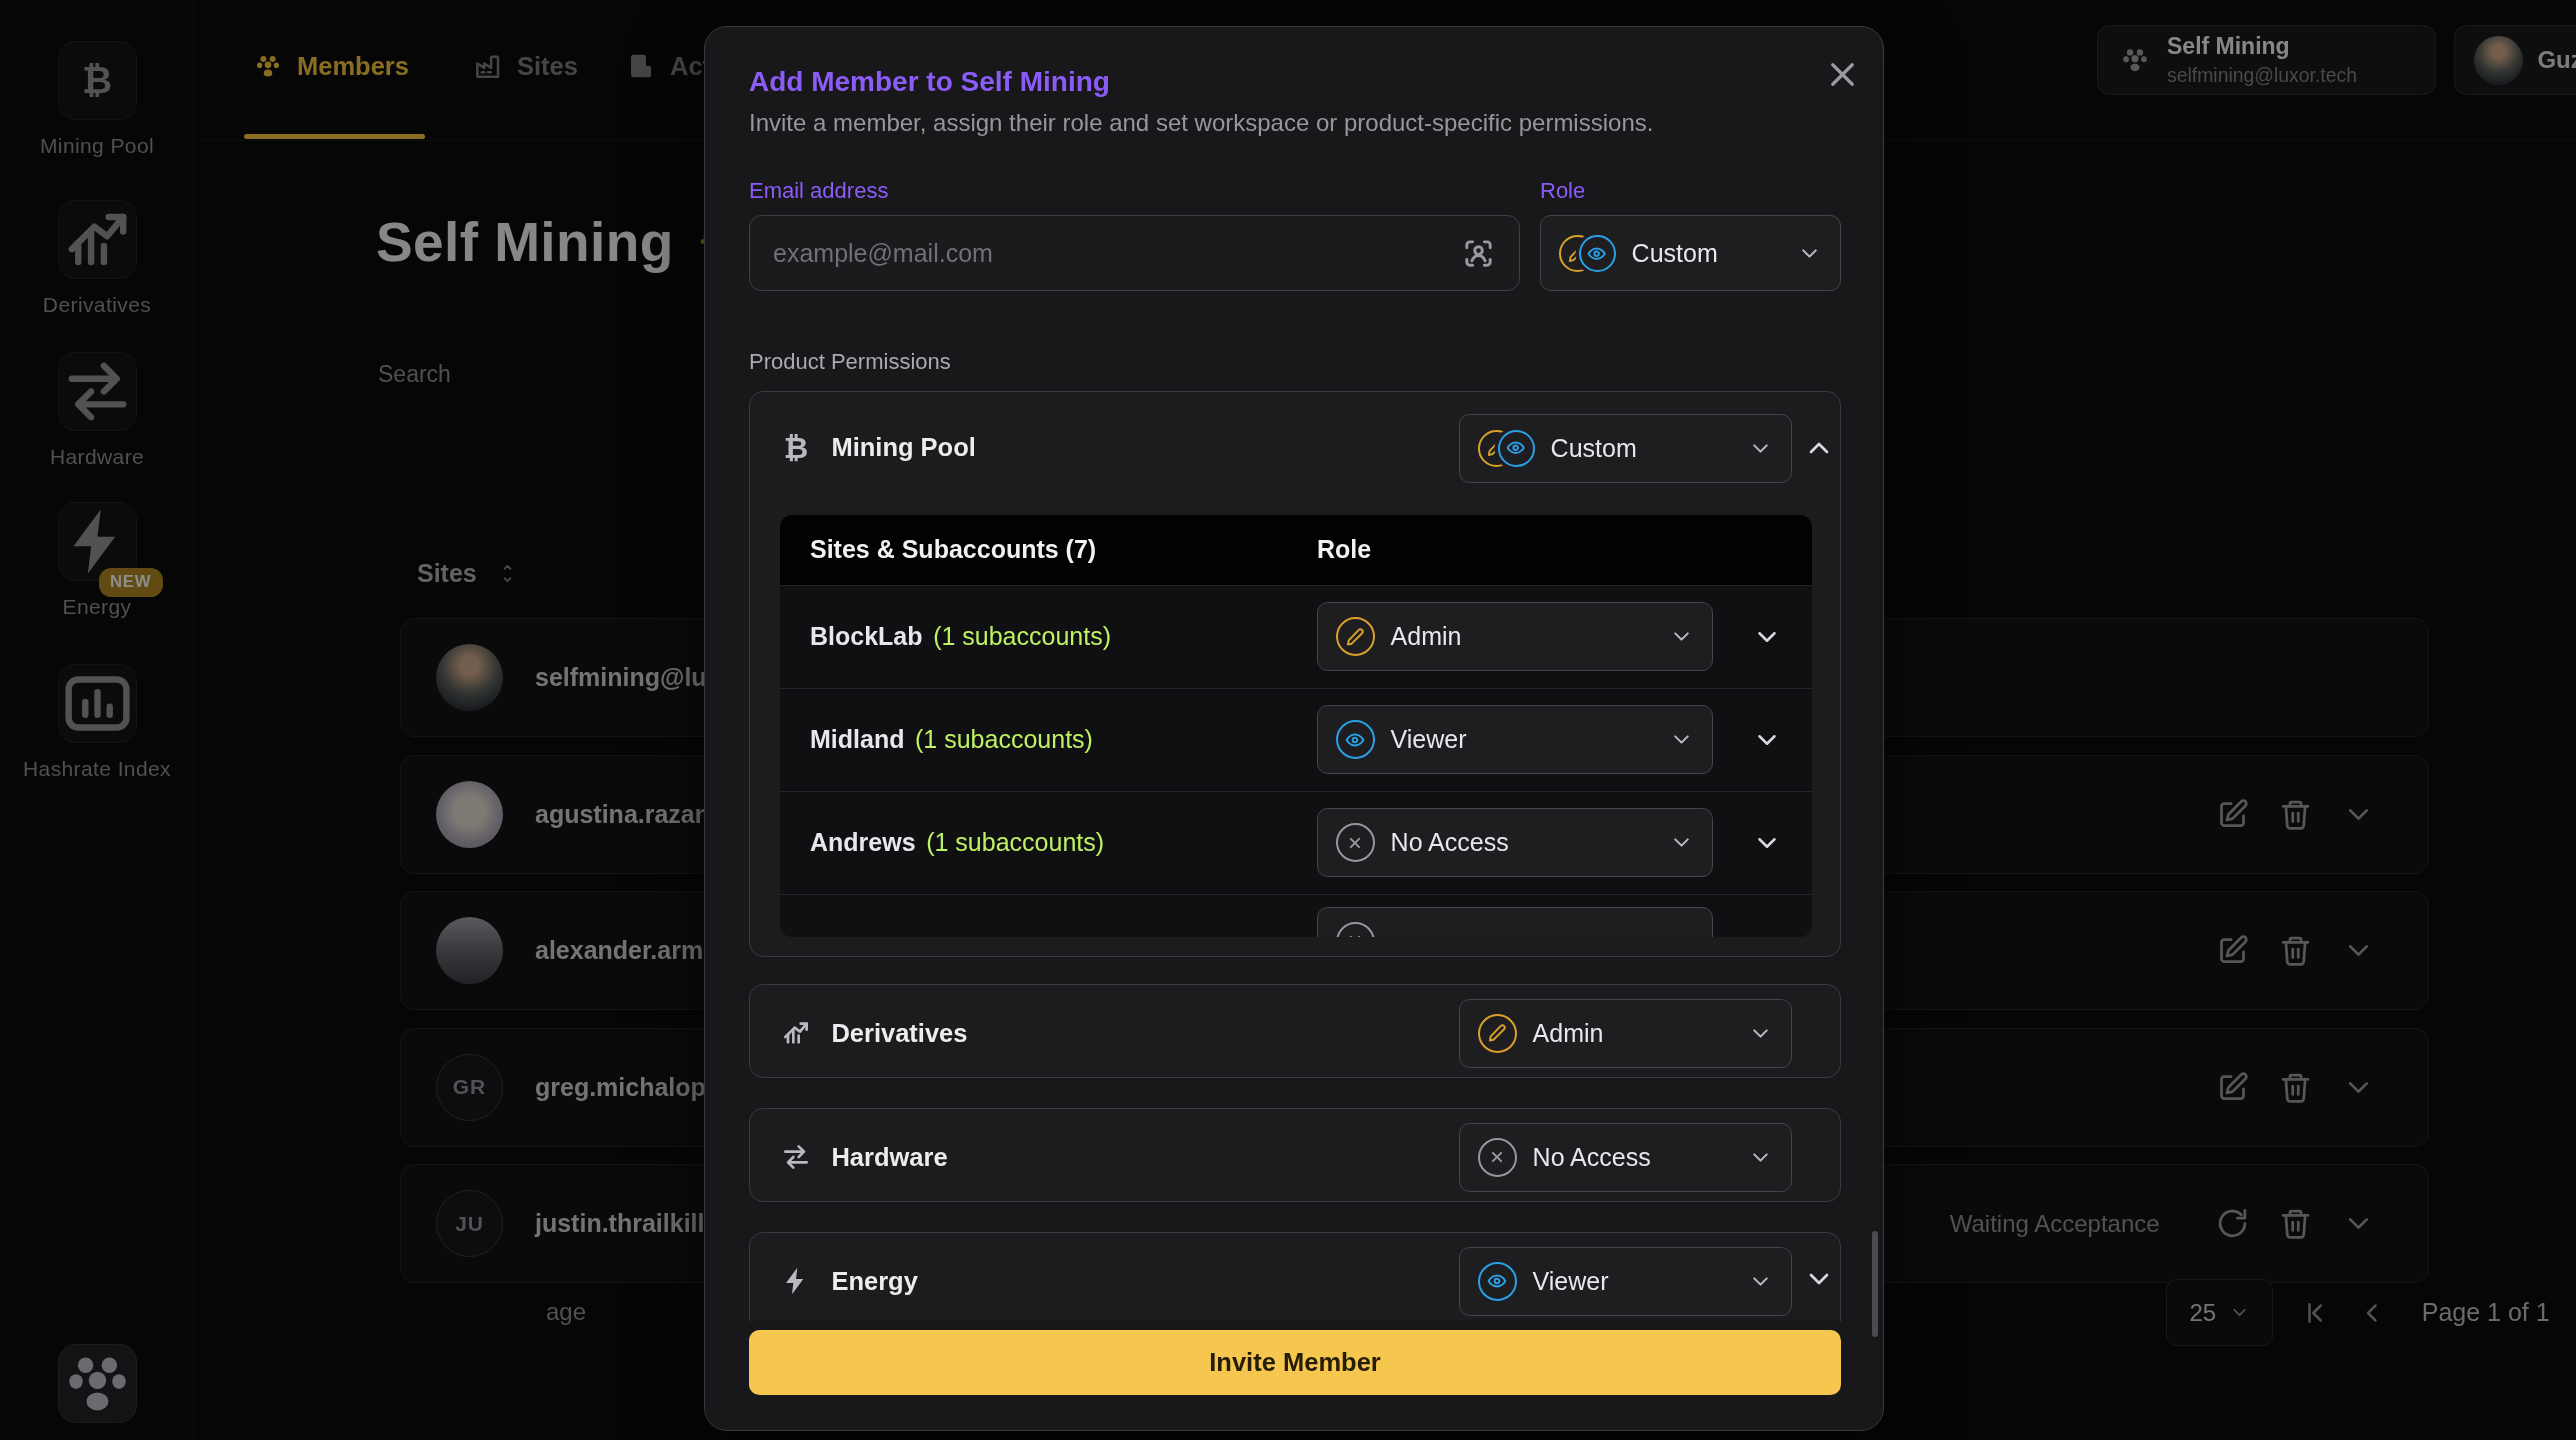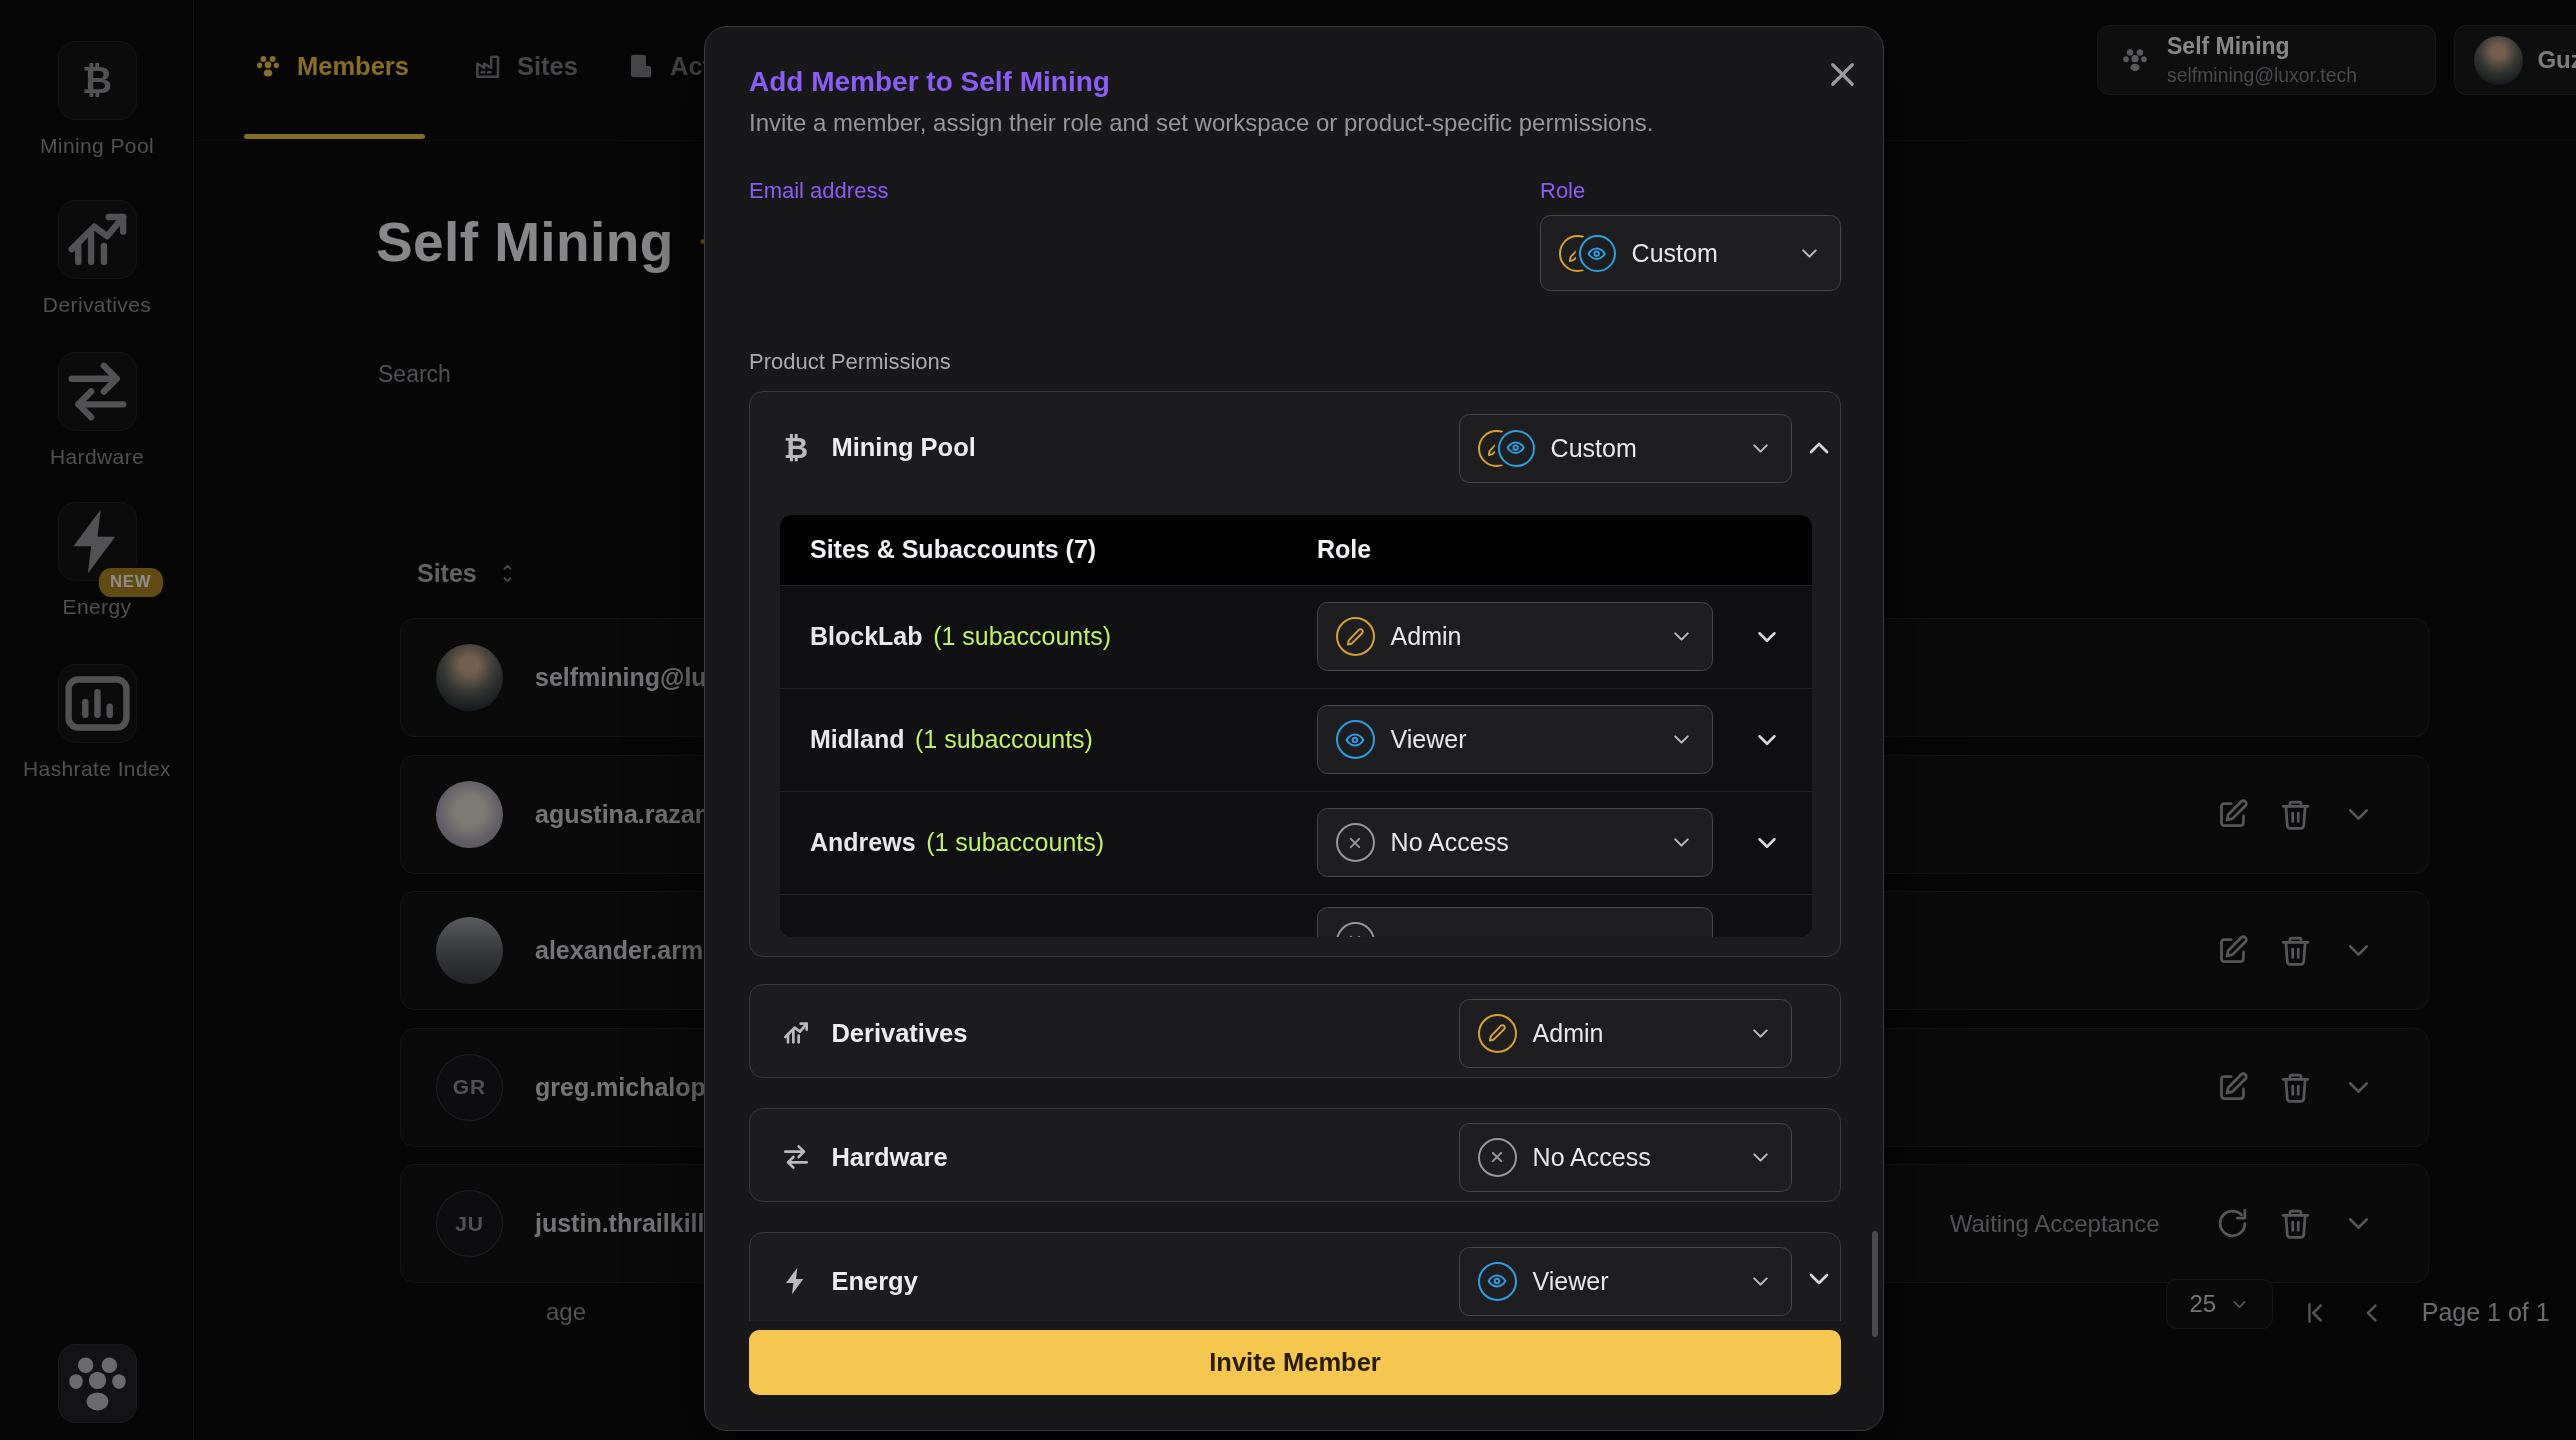--- a/index.html
+++ b/index.html
@@ -54,21 +54,21 @@
   .member-row { position:relative; height:119px; margin-bottom:17.6px; background:#121214; border:1.8px solid #232328; border-radius:14px; display:flex; align-items:center; padding:0 35px; }
   .member-row .avatar { width:67px; height:67px; margin-right:32px; }
   .member-email { font-size:25px; font-weight:600; color:#c9c9ce; white-space:nowrap; }
   .row-right { position:absolute; right:53px; display:flex; align-items:center; gap:30px; }
   .row-status { font-size:24px; color:#8d8d93; margin-right:26.4px; }
   .row-action { width:33px; height:33px; color:#96969c; cursor:pointer; display:flex; align-items:center; justify-content:center; }
   .row-action svg { width:30px; height:30px; }
 
   #pagination { position:absolute; left:205px; top:1136px; width:2029px; height:70px; }
   #rows-frag { position:absolute; right:1843px; top:19.4px; font-size:24px; color:#8d8d93; }
-  #page-size { position:absolute; left:1766px; top:0; width:107px; height:50px; background:#121214; border:1.8px solid #2a2a2f; border-radius:10.6px; display:flex; align-items:center; justify-content:center; gap:12.3px; font-size:24px; color:#c9c9ce; cursor:pointer; }
+  #page-size { position:absolute; left:1766px; top:0; width:107px; height:67px; background:#121214; border:1.8px solid #2a2a2f; border-radius:10.6px; display:flex; align-items:center; justify-content:center; gap:12.3px; font-size:24px; color:#c9c9ce; cursor:pointer; }
   #page-size svg { width:21px; height:21px; color:#8d8d93; }
   #page-nav { position:absolute; left:1902px; top:0; height:67px; display:flex; align-items:center; gap:26.4px; }
   #page-nav .pnav { width:30px; height:30px; color:#8d8d93; cursor:pointer; }
   #page-nav .pnav svg { width:26.4px; height:26.4px; }
   #page-label { font-size:25px; color:#b9b9bf; margin:0 7px; white-space:nowrap; }
 
   
   #overlay { position:absolute; inset:0; background:rgba(0,0,0,.42); }
   #modal { position:absolute; left:704px; top:26.4px; width:1180px; height:1405px; background:#18181a; border:1.8px solid #3a3a3f; border-radius:23px; box-shadow:0 26.4px 70px rgba(0,0,0,.6); }
   #modal-close { position:absolute; left:1118px; top:28px; width:39px; height:39px; color:#9a9aa0; cursor:pointer; }
@@ -420,20 +420,31 @@
     <span id="modal-close"><svg viewBox="0 0 24 24" fill="none" stroke="currentColor" stroke-width="2" stroke-linecap="round" stroke-linejoin="round" style="width:100%;height:100%;">
           <line x1="6" y1="6" x2="18" y2="18"></line>
           <line x1="18" y1="6" x2="6" y2="18"></line>
         </svg></span>
     <div id="modal-title">Add Member to Self Mining</div>
     <div id="modal-sub">Invite a member, assign their role and set workspace or product-specific permissions.</div>
 
     <div class="field-label" style="left:44px; top:151px;">Email address</div>
     <div class="field-label" style="left:835px; top:151px;">Role</div>
 
+    <div id="email-field">
+      <input placeholder="example@mail.com" style="">
+      <span class="scan" id="scan-ic"><svg viewBox="0 0 24 24" fill="none" stroke="currentColor" stroke-width="2" stroke-linecap="round" stroke-linejoin="round" style="width:100%;height:100%;">
+            <path d="M4 8V6a2 2 0 0 1 2-2h2"></path>
+            <path d="M16 4h2a2 2 0 0 1 2 2v2"></path>
+            <path d="M20 16v2a2 2 0 0 1-2 2h-2"></path>
+            <path d="M8 20H6a2 2 0 0 1-2-2v-2"></path>
+            <circle cx="12" cy="10" r="2.6"></circle>
+            <path d="M7.5 17c1-2.4 2.6-3.6 4.5-3.6s3.5 1.2 4.5 3.6"></path>
+          </svg></span>
+    </div>
 
     <div class="role-select" id="role-top">
         <span class="custom-ic" style="width:57px;height:37px;">
       <span class="ring" style="width:37px;height:37px;border:2.6px solid #d9a02b;color:#d9a02b;left:0;position:absolute;">
        <span style="width:19.4px;height:19.4px;display:flex;">
               <svg viewBox="0 0 24 24" fill="none" stroke="currentColor" stroke-width="2" stroke-linecap="round" stroke-linejoin="round" style="width:100%;height:100%;">
                 <path d="M16.5 3.5a2.3 2.3 0 1 1 4 4L8 20l-4.5 1L4.5 16z"></path>
               </svg>
             </span>
           </span>

